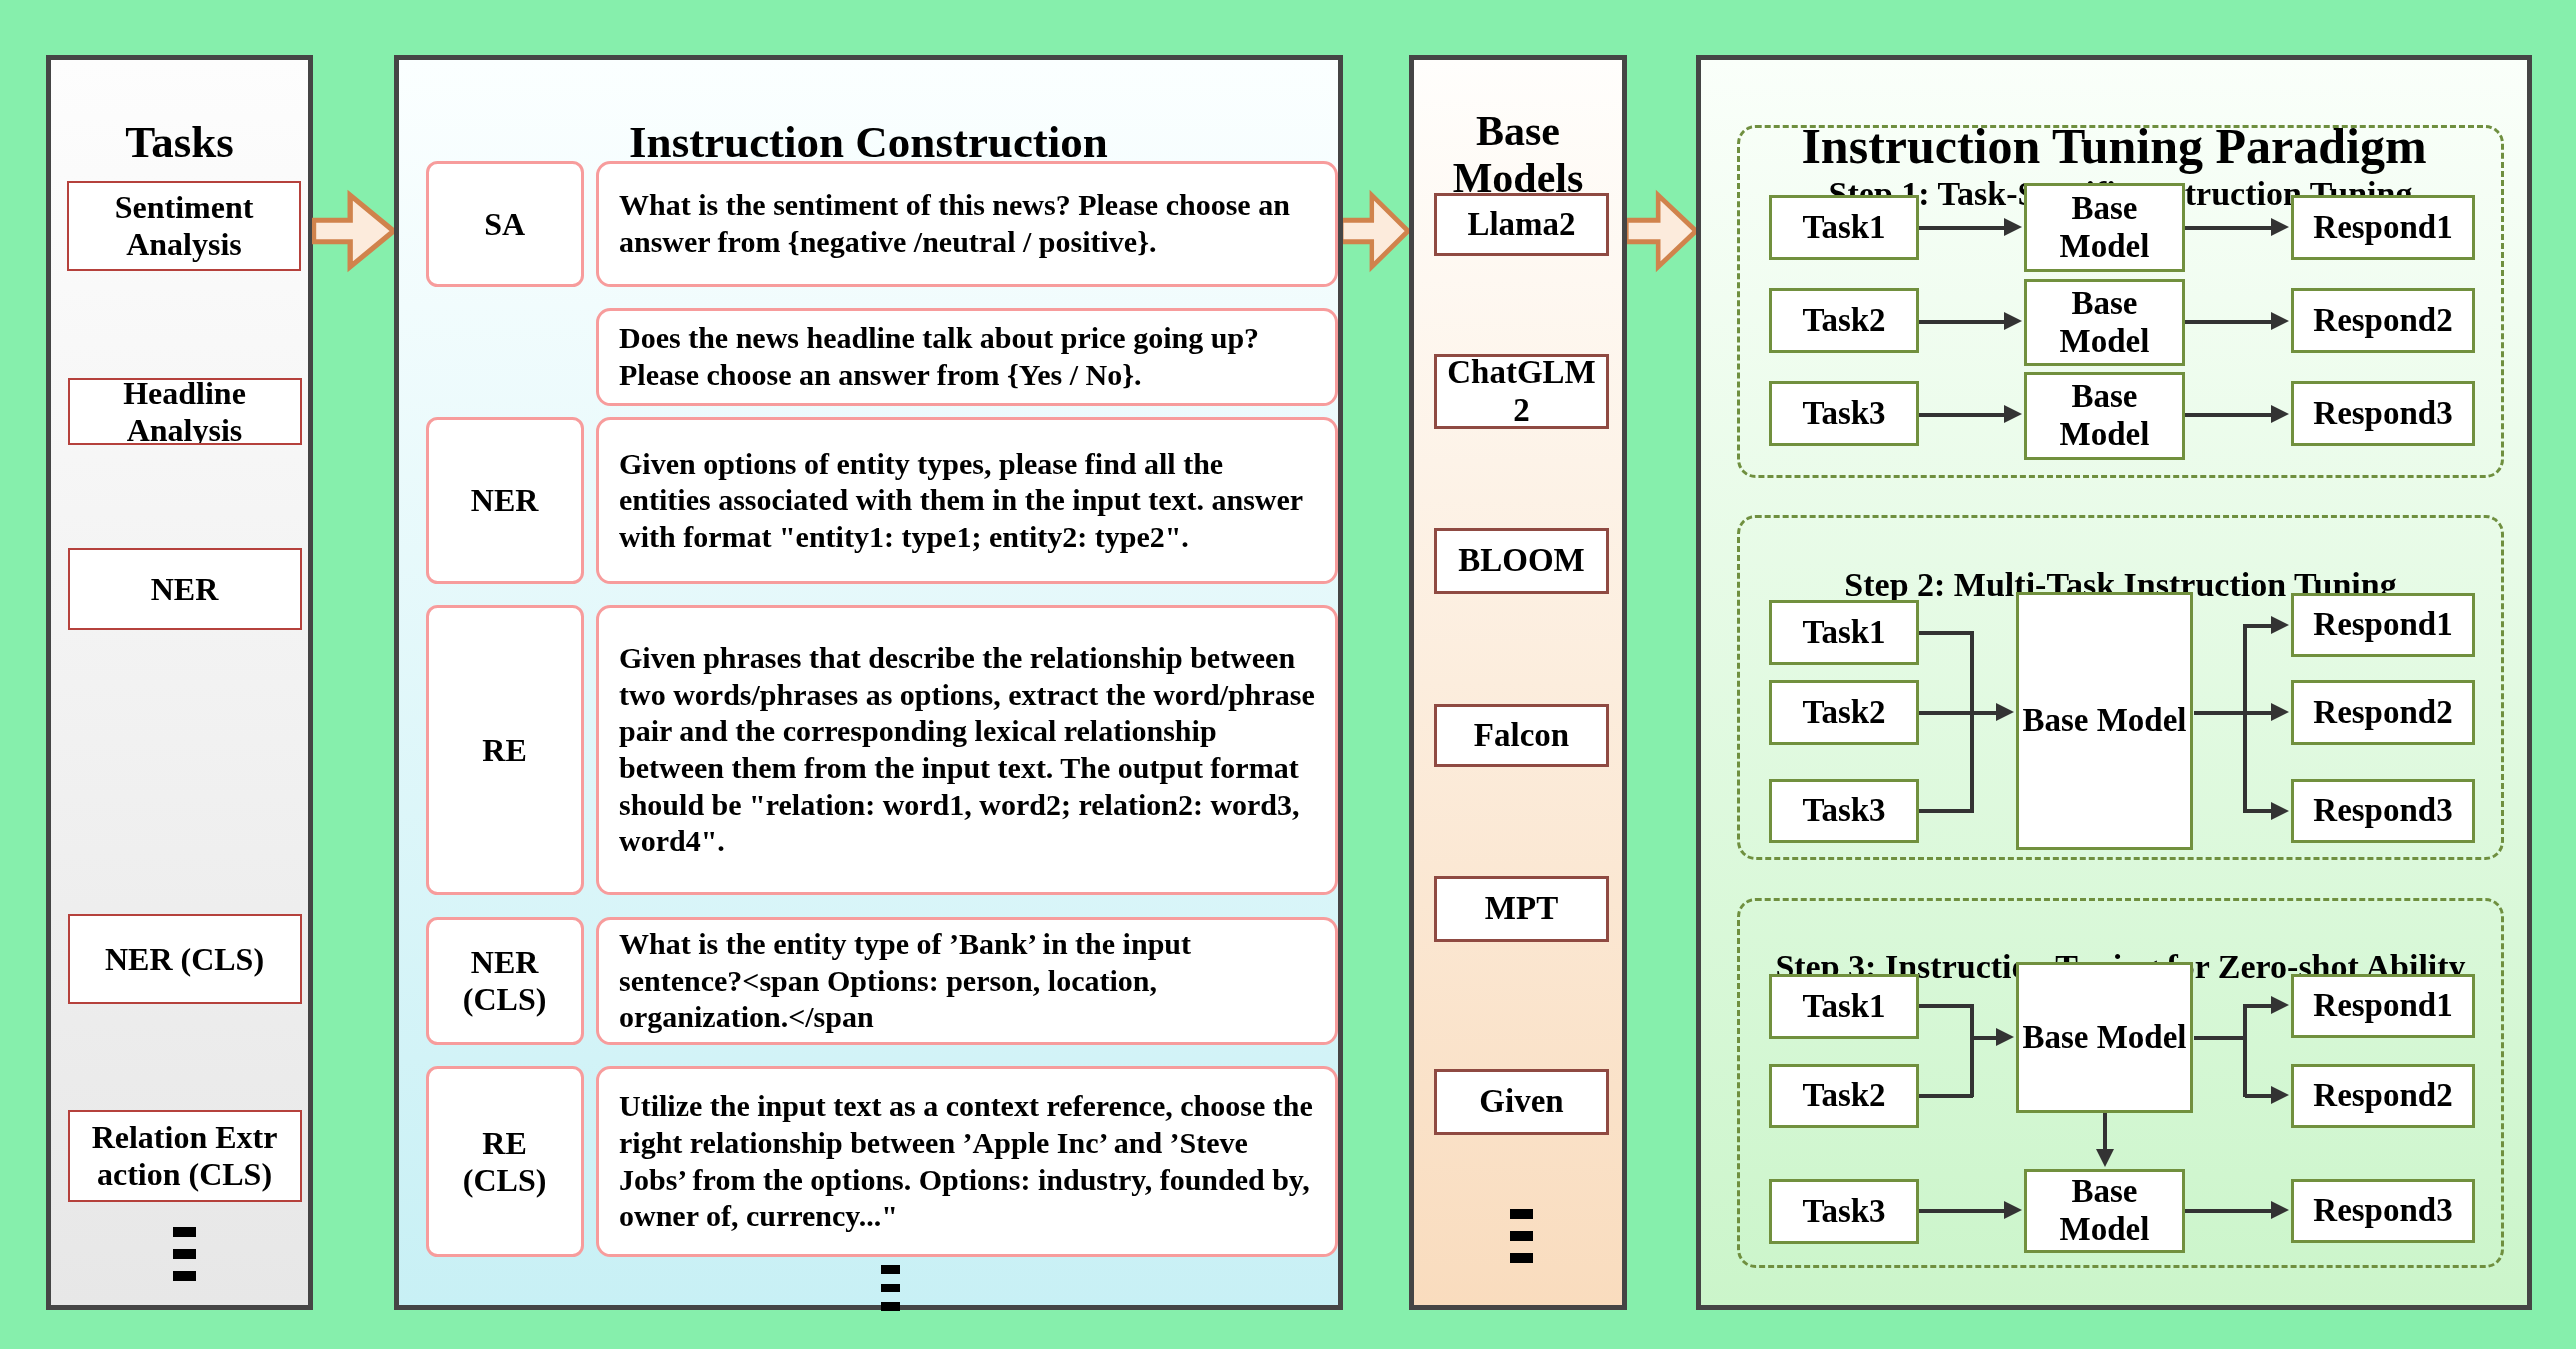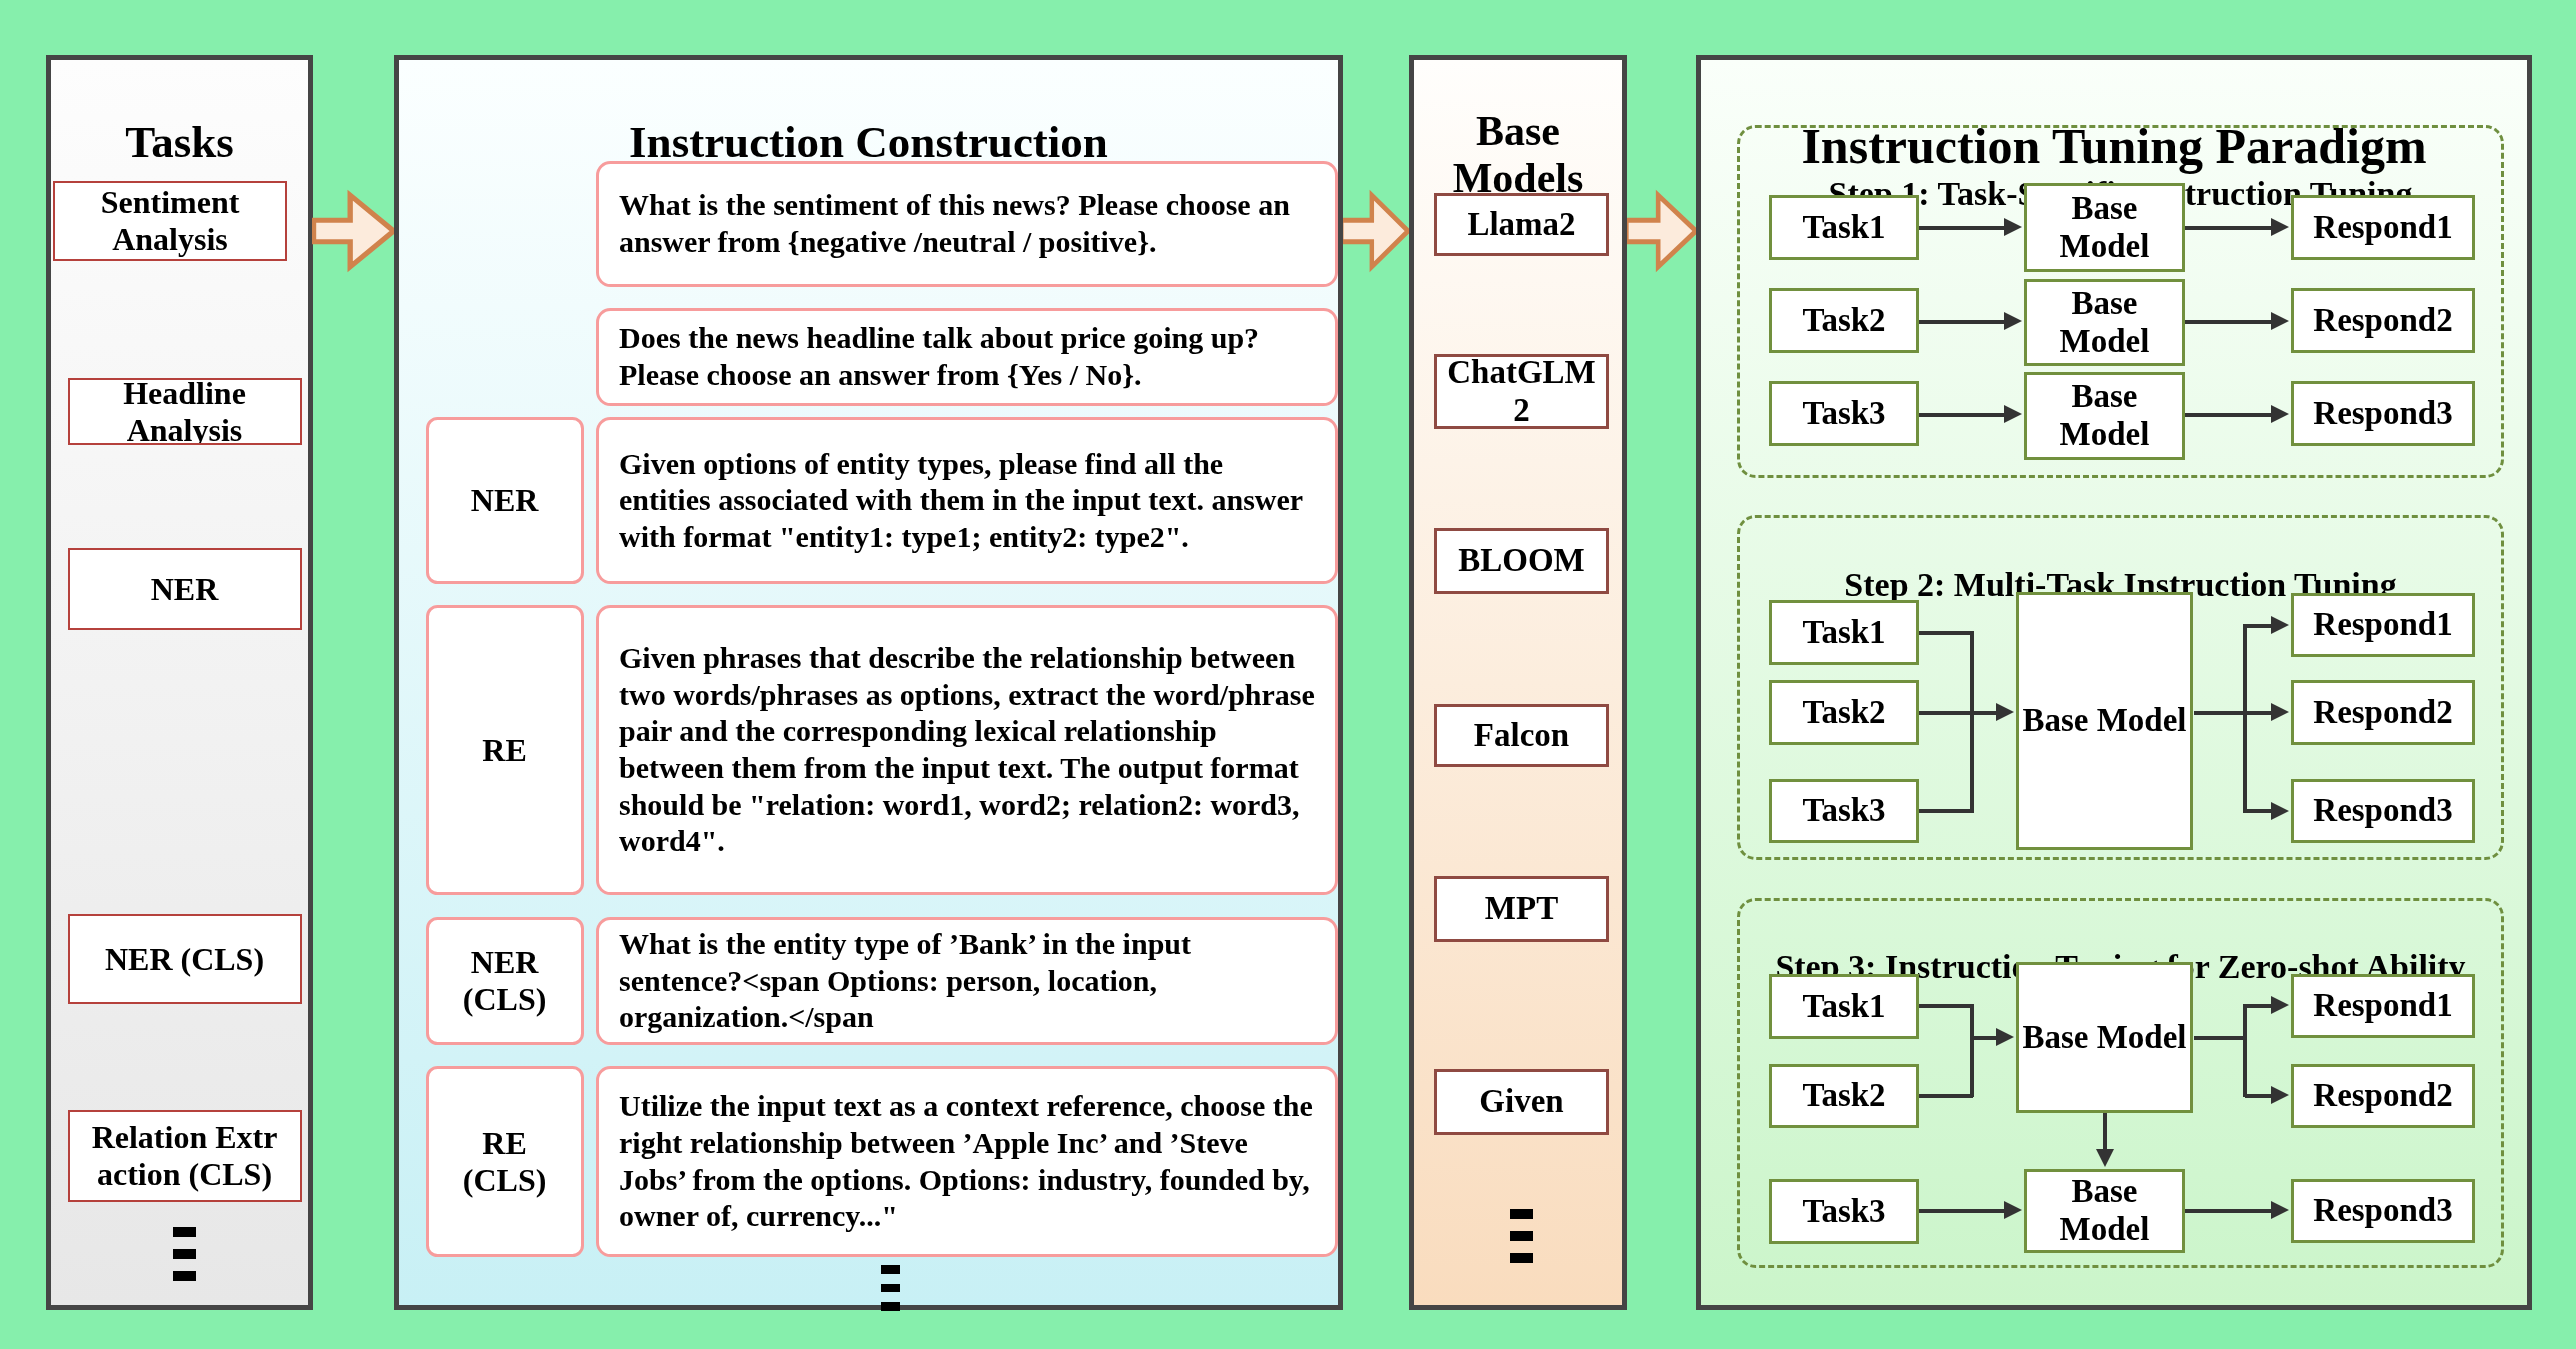--- a/index.html
+++ b/index.html
@@ -30,21 +30,21 @@
   .dots i{display:block;width:23px;height:10px;background:#000;}
   .flow-arrow{position:absolute;}
 </style>
 </head>
 <body>
 
 <div class="stage">
 
   <section class="panel tasks-bg" style="left:46px;top:55px;width:267px;height:1255px;">
     <h2 class="panel-title" style="top:20px;font-size:45px;">Tasks</h2>
-    <div class="box tbox" style="left:2px;top:121px;width:234px;height:80px;">Sentiment Analysis</div>
+    <div class="box tbox" style="left:16px;top:121px;width:234px;height:90px;">Sentiment Analysis</div>
     <div class="box tbox" style="left:16.5px;top:302px;width:234px;height:67px;margin-top:16px;">Headline Analysis</div>
     <div class="box tbox" style="left:16.5px;top:488px;width:234px;height:82px;">NER</div>
     <div class="box tbox" style="left:16.5px;top:854px;width:234px;height:90px;">NER (CLS)</div>
     <div class="box tbox" style="left:16.5px;top:1050px;width:234px;height:92px;">Relation Extr
 action (CLS)</div>
     <div class="dots" style="left:122px;top:1167px;">
         <i></i>
         <i></i>
         <i></i>
       </div>
@@ -56,20 +56,21 @@
   <svg class="flow-arrow" style="left:1340px;top:188px;" width="70" height="86" viewBox="0 0 110 120" preserveAspectRatio="none">
     <polygon points="2,45 50,45 50,10 107,60 50,110 50,75 2,75" fill="#FCEBDC" stroke="#D0834C" stroke-width="7" stroke-linejoin="miter"></polygon>
   </svg>
   <svg class="flow-arrow" style="left:1625px;top:188px;" width="73" height="86" viewBox="0 0 110 120" preserveAspectRatio="none">
     <polygon points="2,45 50,45 50,10 107,60 50,110 50,75 2,75" fill="#FCEBDC" stroke="#D0834C" stroke-width="7" stroke-linejoin="miter"></polygon>
   </svg>
 
   <section class="panel instr-bg" style="left:394px;top:55px;width:949px;height:1255px;">
     <h2 class="panel-title" style="top:20px;font-size:45px;">Instruction Construction</h2>
 
+    <div class="box ilabel" style="left:26.6px;top:101px;width:158px;height:126px;">SA</div>
     <div class="box itext" style="left:197px;top:101px;width:742px;height:126px;">What is the sentiment of this news? Please choose an answer from {negative /neutral / positive}.</div>
 
     <div class="box itext" style="left:197px;top:248px;width:742px;height:98px;">Does the news headline talk about price going up? Please choose an answer from {Yes / No}.</div>
 
     <div class="box ilabel" style="left:26.6px;top:357px;width:158px;height:167px;">NER</div>
     <div class="box itext" style="left:197px;top:357px;width:742px;height:167px;">Given options of entity types, please find all the entities associated with them in the input text. answer with format "entity1: type1; entity2: type2".</div>
 
     <div class="box ilabel" style="left:26.6px;top:545px;width:158px;height:290px;">RE</div>
     <div class="box itext" style="left:197px;top:545px;width:742px;height:290px;">Given phrases that describe the relationship between two words/phrases as options, extract the word/phrase pair and the corresponding lexical relationship between them from the input text. The output format should be "relation: word1, word2; relation2: word3, word4".</div>
 

